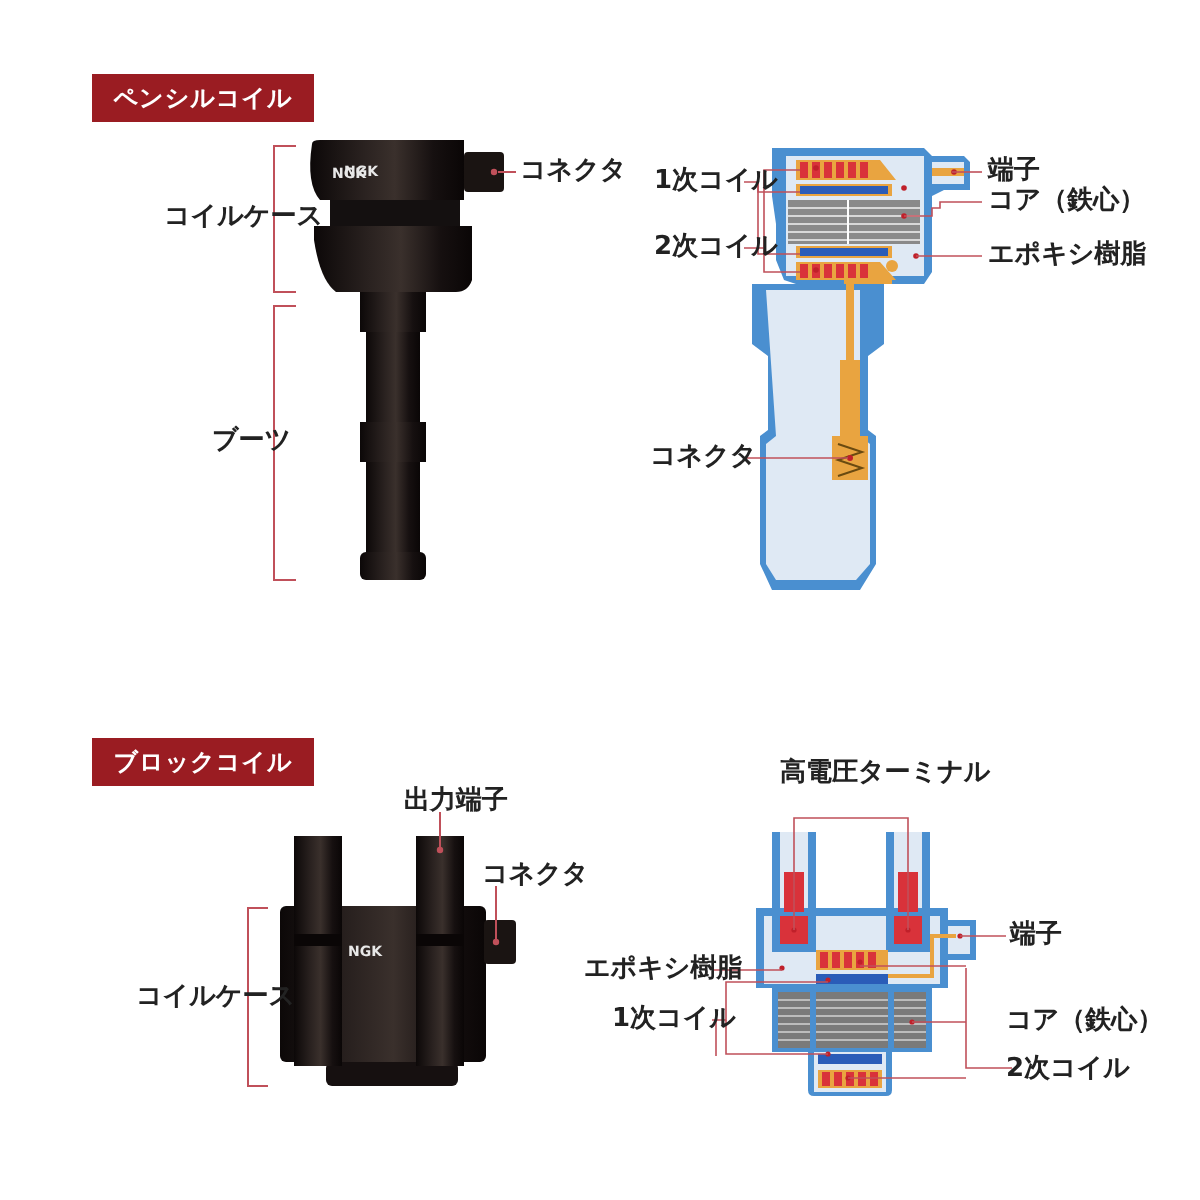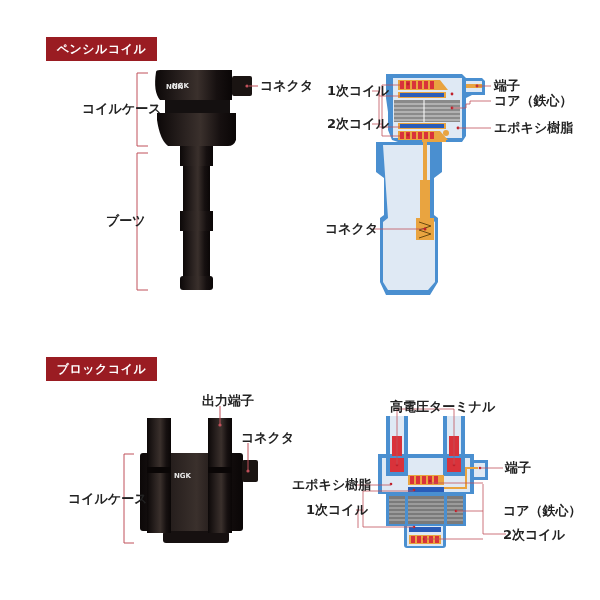--- a/index.html
+++ b/index.html
@@ -134,21 +134,21 @@
     <path d="M372 229 L424 229"></path>
   </g>
 </svg>
 <span class="lbl" style="left:494px;top:81px;">端子</span>
 <span class="lbl" style="left:327px;top:86px;">1次コイル</span>
 <span class="lbl" style="left:494px;top:96px;">コア（鉄心）</span>
 <span class="lbl" style="left:327px;top:119px;">2次コイル</span>
 <span class="lbl" style="left:494px;top:123px;">エポキシ樹脂</span>
 <span class="lbl" style="left:325px;top:224px;">コネクタ</span>
 
-<div class="badge" style="left:46px;top:357px;width:111px;height:24px;">
+<div class="badge" style="left:46px;top:369px;width:111px;height:24px;">
   <span>ブロックコイル</span>
 </div>
 
 <svg width="600" height="600" viewBox="0 0 600 600">
 
   <rect x="140" y="453" width="103" height="78" rx="3" fill="url(#blk)"></rect>
   <rect x="163" y="531" width="66" height="12" rx="3" fill="#161010"></rect>
 
   <rect x="242" y="460" width="16" height="22" rx="2" fill="#1a1412"></rect>
   <circle cx="248" cy="471" r="1.6" fill="#c0505a"></circle>
@@ -246,18 +246,18 @@
     <path d="M356 485 L391 485"></path>
     <path d="M357 510 L363 510 L363 491 L414 491"></path>
     <path d="M363 510 L363 527 L414 527"></path>
     <path d="M356 510 L358 510 L358 528"></path>
     <path d="M456 511 L483 511"></path>
     <path d="M483 484 L483 534 L506 534"></path>
     <path d="M430 483 L483 483"></path>
     <path d="M424 539 L483 539"></path>
   </g>
 </svg>
-<span class="lbl" style="left:390px;top:402px;">高電圧ターミナル</span>
+<span class="lbl" style="left:390px;top:382px;">高電圧ターミナル</span>
 <span class="lbl" style="left:505px;top:463px;">端子</span>
 <span class="lbl" style="left:292px;top:480px;">エポキシ樹脂</span>
 <span class="lbl" style="left:306px;top:505px;">1次コイル</span>
 <span class="lbl" style="left:503px;top:506px;">コア（鉄心）</span>
 <span class="lbl" style="left:503px;top:530px;">2次コイル</span>
 
 </body></html>

